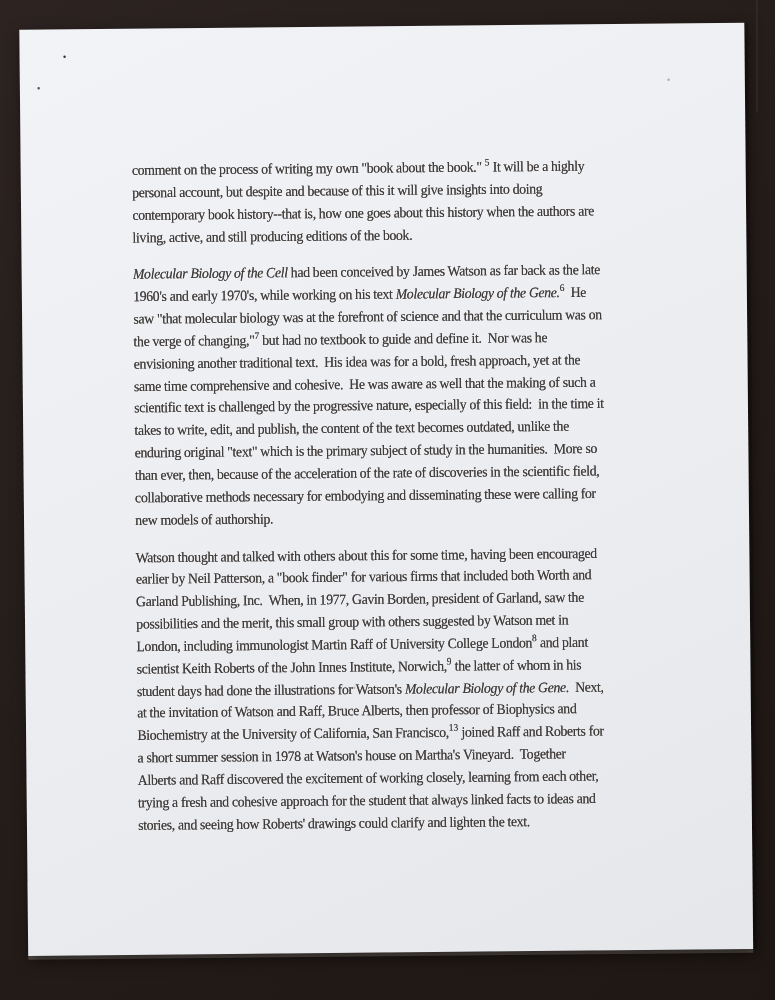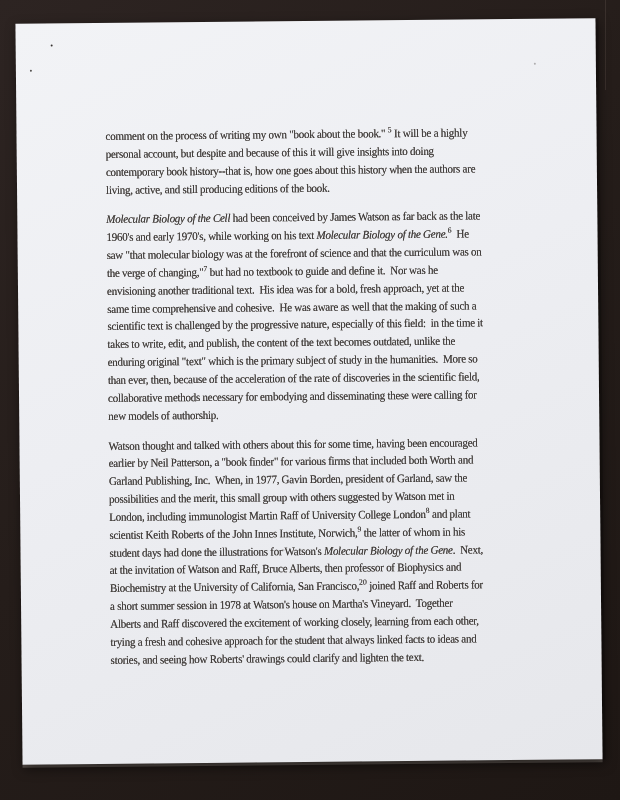--- a/index.html
+++ b/index.html
@@ -107,20 +107,20 @@
       </div>
       <div class="paragraph">
         <div class="line"><span>Watson thought and talked with others about this for some time, having been encouraged</span></div>
         <div class="line"><span>earlier by Neil Patterson, a "book finder" for various firms that included both Worth and</span></div>
         <div class="line"><span>Garland Publishing, Inc.&nbsp; When, in 1977, Gavin Borden, president of Garland, saw the</span></div>
         <div class="line"><span>possibilities and the merit, this small group with others suggested by Watson met in</span></div>
         <div class="line"><span>London, including immunologist Martin Raff of University College London</span><sup>8</sup><span> and plant</span></div>
         <div class="line"><span>scientist Keith Roberts of the John Innes Institute, Norwich,</span><sup>9</sup><span> the latter of whom in his</span></div>
         <div class="line"><span>student days had done the illustrations for Watson's </span><i>Molecular Biology of the Gene</i><span>.&nbsp; Next,</span></div>
         <div class="line"><span>at the invitation of Watson and Raff, Bruce Alberts, then professor of Biophysics and</span></div>
-        <div class="line"><span>Biochemistry at the University of California, San Francisco,</span><sup>20</sup><span> joined Raff and Roberts for</span></div>
+        <div class="line"><span>Biochemistry at the University of California, San Francisco,</span><sup>13</sup><span> joined Raff and Roberts for</span></div>
         <div class="line"><span>a short summer session in 1978 at Watson's house on Martha's Vineyard.&nbsp; Together</span></div>
         <div class="line"><span>Alberts and Raff discovered the excitement of working closely, learning from each other,</span></div>
         <div class="line"><span>trying a fresh and cohesive approach for the student that always linked facts to ideas and</span></div>
         <div class="line"><span>stories, and seeing how Roberts' drawings could clarify and lighten the text.</span></div>
       </div>
     </div>
 </div>
 
 </body></html>

